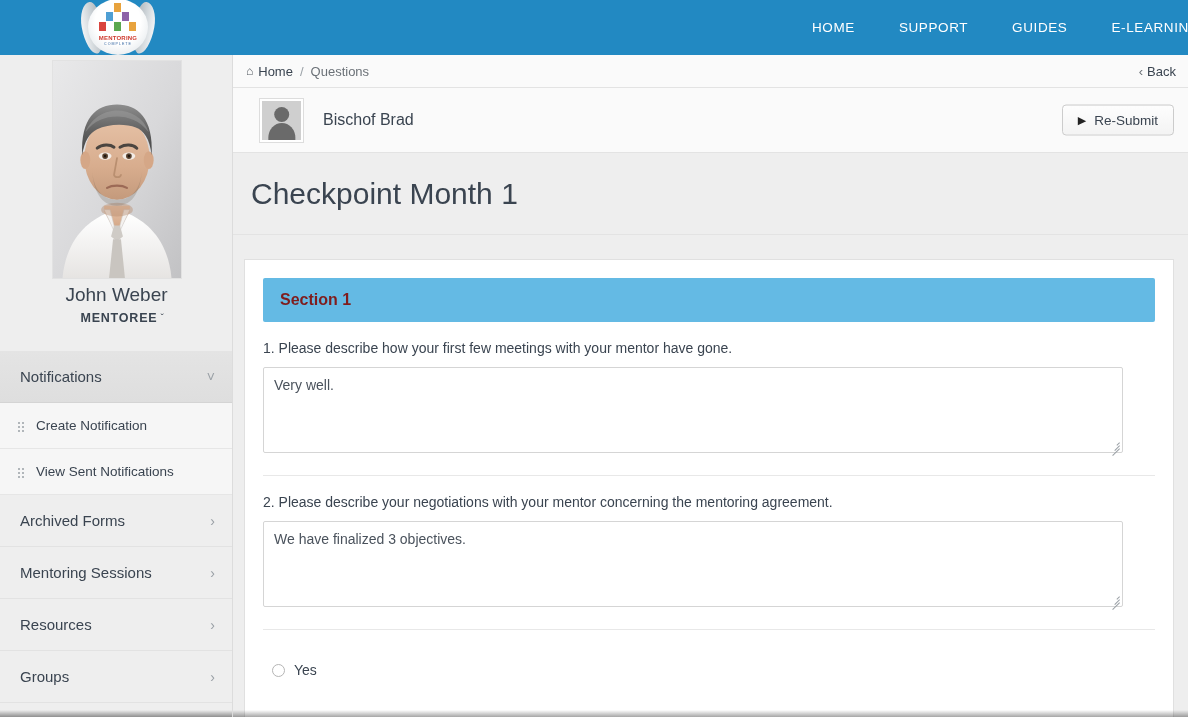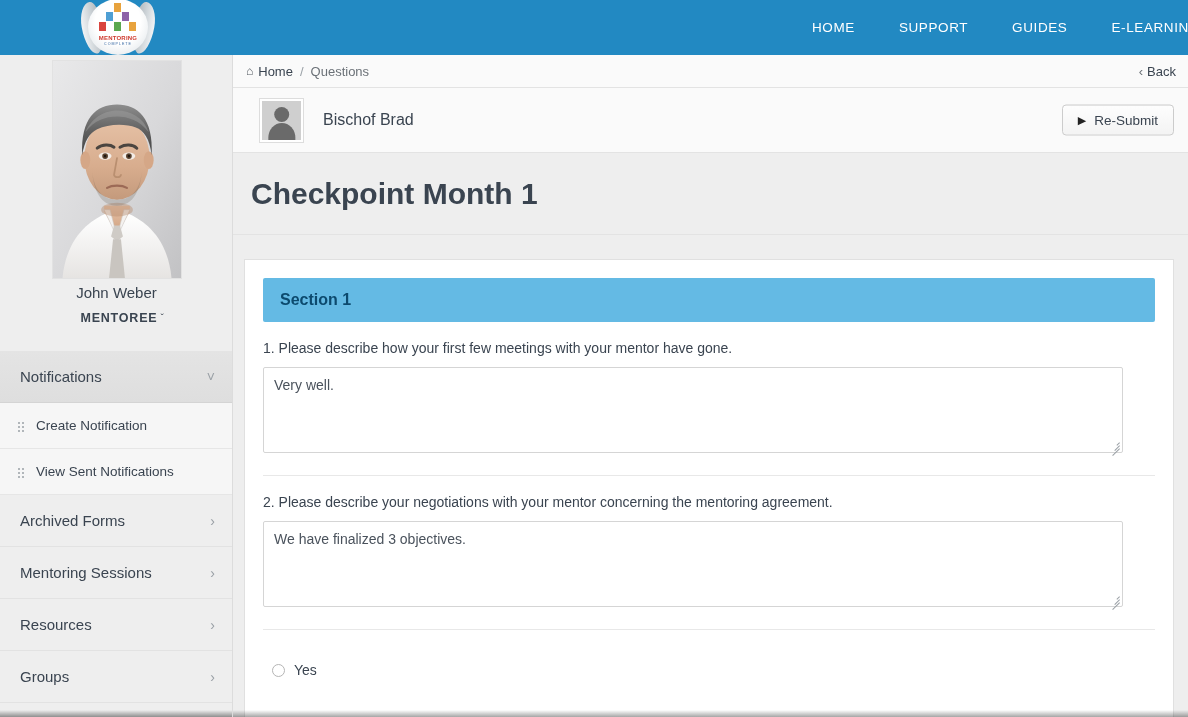--- a/index.html
+++ b/index.html
@@ -94,21 +94,21 @@
     width: 130px; height: 219px;
     border: 1px solid #e2e2e2;
     background: #f7f7f7;
     overflow: hidden;
   }
   .profile-photo svg { display: block; width: 100%; height: 100%; }
 
   .profile-name {
     position: absolute; top: 229px; left: 0; width: 233px;
     text-align: center;
-    font-size: 15px; color: #3a4450;
+    font-size: 19px; color: #3a4450;
   }
   .profile-role {
     position: absolute; top: 256px; left: 0; width: 233px;
     text-align: center;
     font-size: 12.5px; font-weight: bold;
     letter-spacing: .8px;
     color: #3a4450;
     margin-left: 6px;
   }
   .profile-role .chev { font-size: 10px; font-weight: normal; margin-left: 3px; }
@@ -242,41 +242,41 @@
   .titlebar {
     height: 82px;
     background: #eeeeee;
     display: flex; align-items: center;
     padding-left: 18px;
     border-bottom: 1px solid #e3e3e3;
   }
   .titlebar h1 {
     margin: 0;
     font-size: 30px;
-    font-weight: bold;
+    font-weight: normal;
     color: #3a4450;
   }
 
   .formscroll {
     position: relative;
     height: 482px;
     padding: 24px 0 0 0;
     overflow: hidden;
   }
   .card {
     margin: 0 14px 0 11px;
     background: #ffffff;
     border: 1px solid #e0e0e0;
     border-bottom: none;
     padding: 18px 18px 0 18px;
     min-height: 460px;
   }
   .section-head {
     background: #64bae4;
-    color: #0c4a6e;
+    color: #7f1d1d;
     font-size: 16px;
     font-weight: bold;
     height: 44px;
     display: flex; align-items: center;
     padding-left: 17px;
     border-radius: 2px;
   }
   .q-block { padding-top: 18px; }
   .q-text {
     font-size: 14px;

